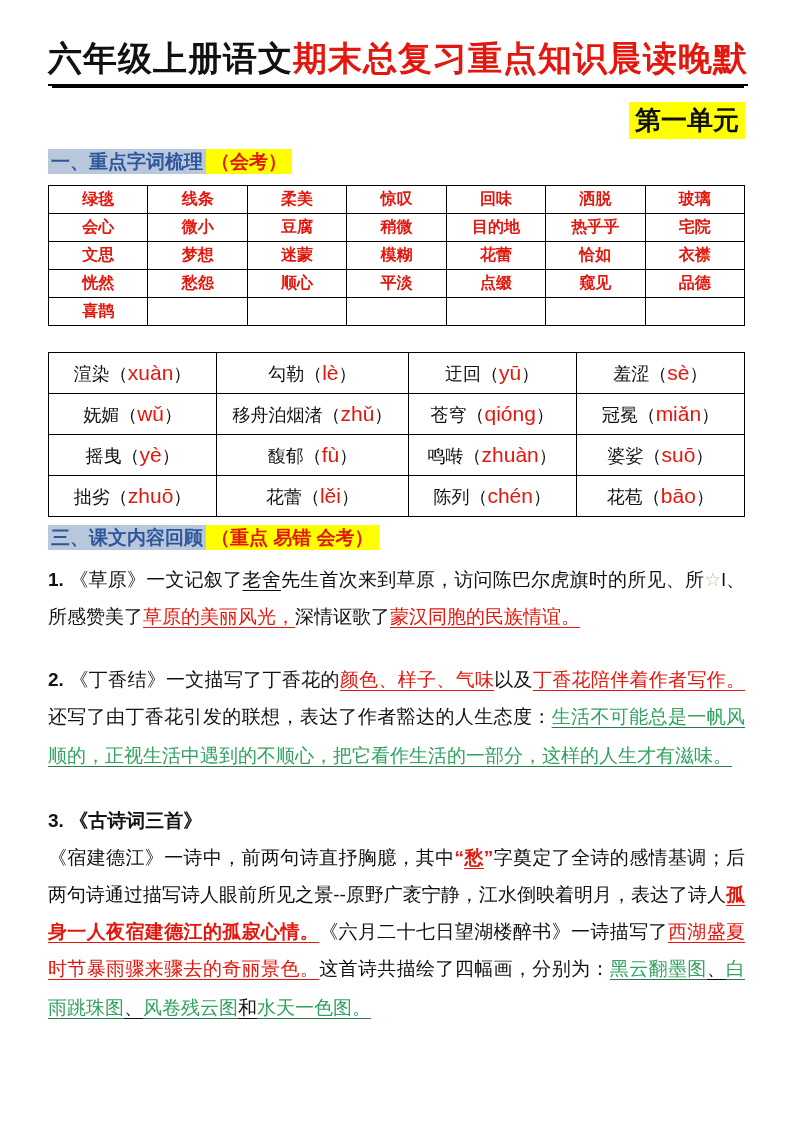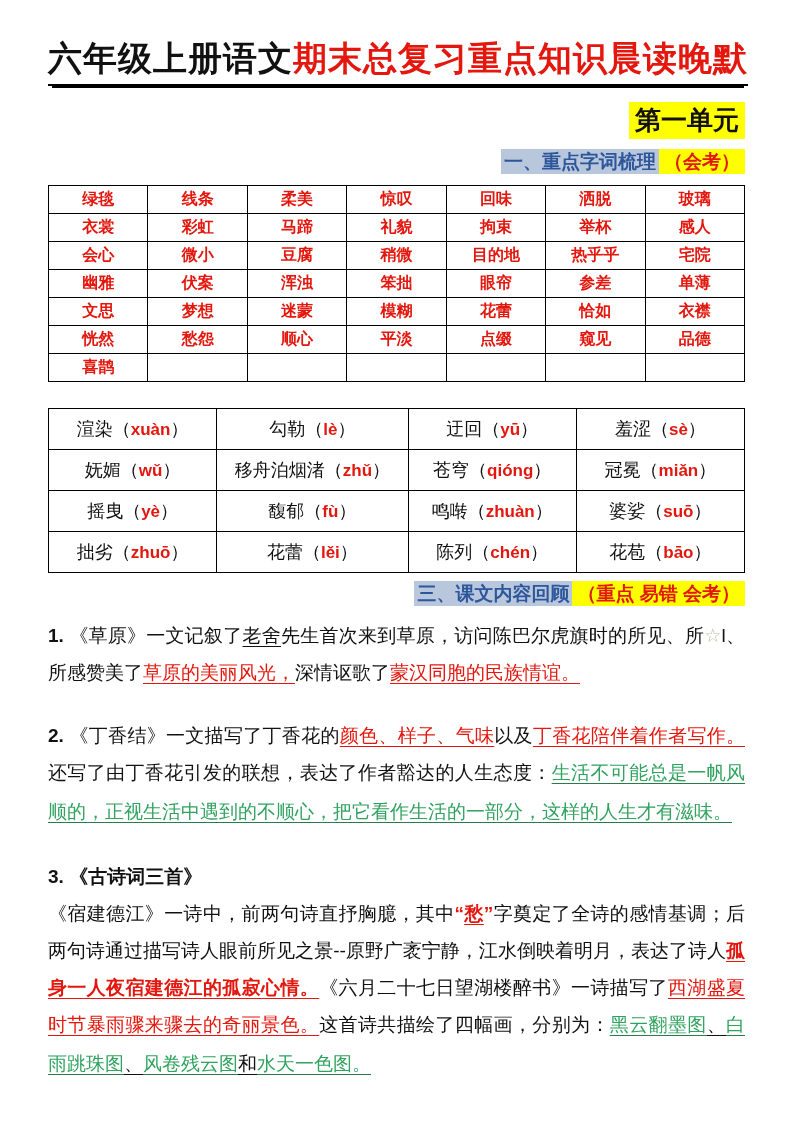--- a/index.html
+++ b/index.html
@@ -20,34 +20,34 @@
   .title-red{color:var(--red,#e3170d);}
 
   
   .subtitle-line{text-align:right;margin:16px 0 10px 0;}
   .subtitle{
     display:inline-block;font-size:26px;font-weight:bold;
     background:var(--highlight-yellow,#ffff00);padding:1px 6px;
   }
 
   
-  .sec-head{font-size:19px;font-weight:bold;margin:0 0 10px 0;text-align:right;}
+  .sec-head{font-size:19px;font-weight:bold;margin:0 0 10px 0;}
   .sec-blue{color:var(--heading-blue,#2e569b);background:var(--heading-bg,#b9c7dd);padding:2px 3px;}
   .sec-tag{color:var(--red,#e3170d);background:var(--highlight-yellow,#ffff00);padding:2px 5px;}
 
   
   table{border-collapse:collapse;width:100%;table-layout:fixed;}
   td{border:1.5px solid #000;text-align:center;vertical-align:middle;overflow:hidden;}
   .word-table{margin:4px 0 26px 0;padding-left:44px;}
   .word-table td{
     height:25px;font-size:16px;font-weight:bold;color:var(--red,#e3170d);
   }
   .pinyin-table{margin:20px 0 4px 0;}
   .pinyin-table td{height:38px;font-size:18px;color:#111;}
-  .pinyin-table td .py{color:var(--red,#e3170d);font-weight:bold;font-size:17px;}
+  .pinyin-table td .py{color:var(--red,#e3170d);font-weight:normal;font-size:21px;}
   .pinyin-table col.c2{width:27.5%;}
   .pinyin-table col.c1,.pinyin-table col.c3,.pinyin-table col.c4{width:24.16%;}
 
   
   .paras{margin-top:10px;}
   p.body-para{font-size:19px;line-height:37px;margin:0 0 26px 0;text-align:justify;}
   .seg{text-underline-offset:4px;text-decoration-thickness:1.5px;}
   .seg.bold{font-weight:bold;}
   .seg.black-u{text-decoration:underline;margin-top:17px;}
   .seg.red-u{color:var(--red,#e3170d);text-decoration:underline;}
@@ -78,45 +78,27 @@
         <tr>
           <td>绿毯</td>
           <td>线条</td>
           <td>柔美</td>
           <td>惊叹</td>
           <td>回味</td>
           <td>洒脱</td>
           <td>玻璃</td>
         </tr>
         <tr>
-          <td>衣裳</td>
-          <td>彩虹</td>
-          <td>马蹄</td>
-          <td>礼貌</td>
-          <td>拘束</td>
-          <td>举杯</td>
-          <td>感人</td>
-        </tr>
-        <tr>
           <td>会心</td>
           <td>微小</td>
           <td>豆腐</td>
           <td>稍微</td>
           <td>目的地</td>
           <td>热乎乎</td>
           <td>宅院</td>
-        </tr>
-        <tr>
-          <td>幽雅</td>
-          <td>伏案</td>
-          <td>浑浊</td>
-          <td>笨拙</td>
-          <td>眼帘</td>
-          <td>参差</td>
-          <td>单薄</td>
         </tr>
         <tr>
           <td>文思</td>
           <td>梦想</td>
           <td>迷蒙</td>
           <td>模糊</td>
           <td>花蕾</td>
           <td>恰如</td>
           <td>衣襟</td>
         </tr>

